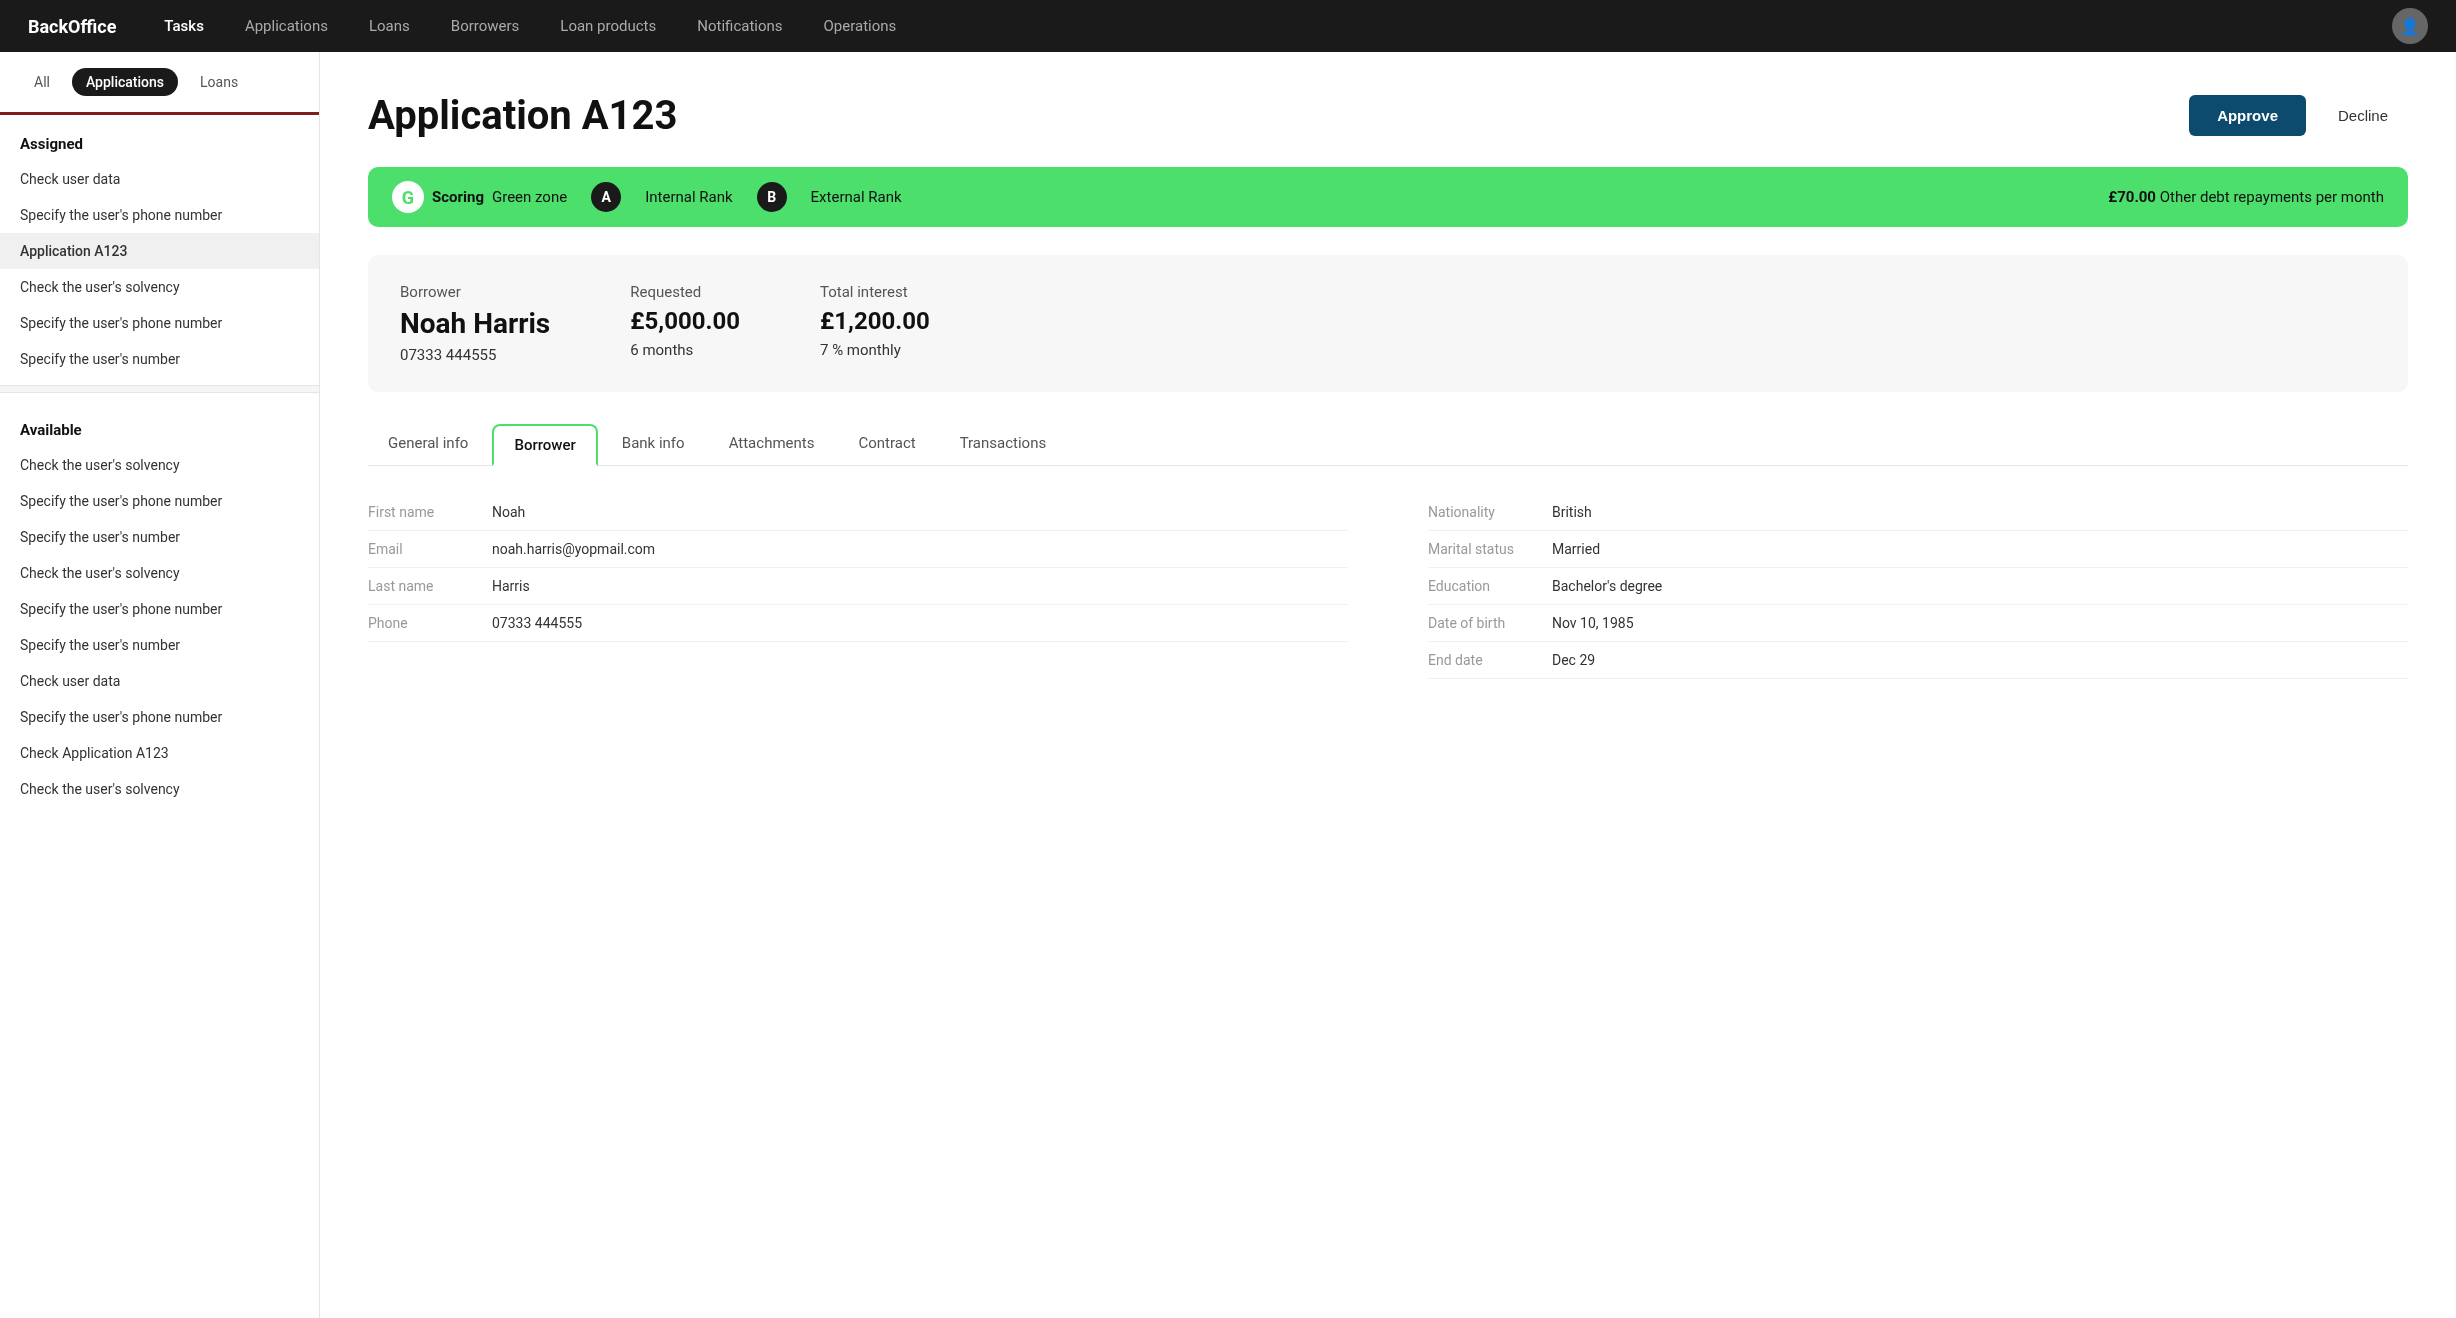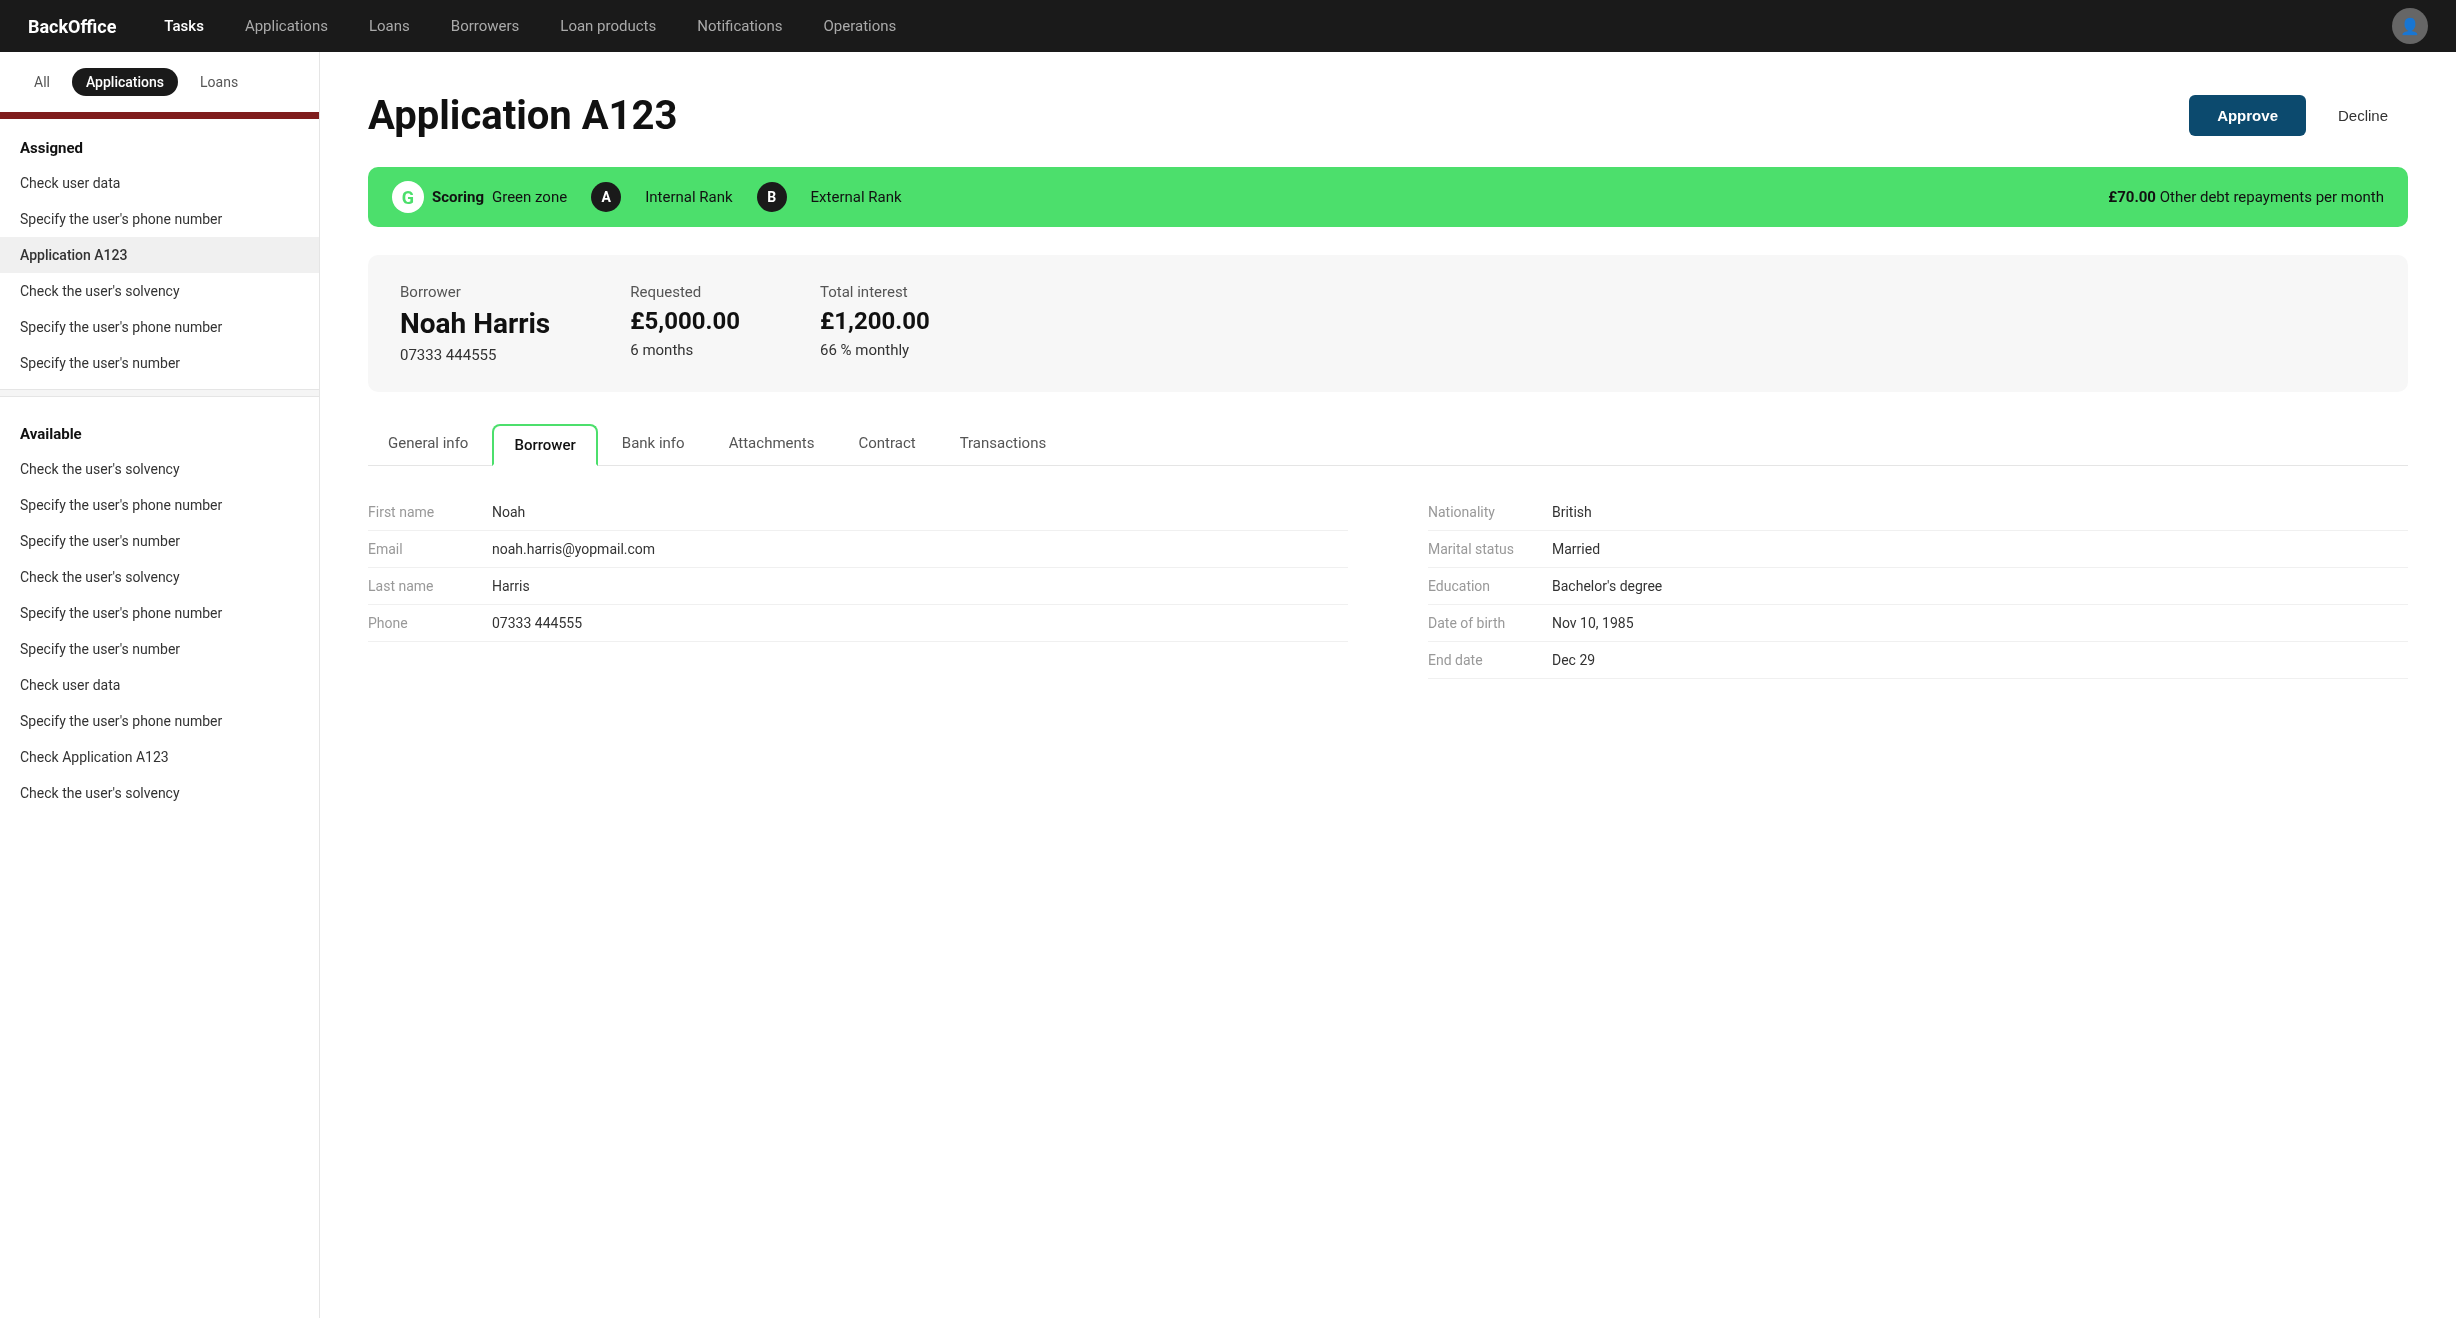--- a/index.html
+++ b/index.html
@@ -62,21 +62,21 @@
       width: 320px;
       border-right: 1px solid #e5e5e5;
       overflow-y: auto;
       flex-shrink: 0;
       padding-bottom: 40px;
     }
     .sidebar-tabs {
       display: flex;
       gap: 8px;
       padding: 16px 20px;
-      border-bottom: 7px solid #7f1d1d;
+      border-bottom: 3px solid #7f1d1d;
     }
     .sidebar-tab {
       padding: 6px 14px;
       border-radius: 20px;
       font-size: 14px;
       cursor: pointer;
       color: #555;
     }
     .sidebar-tab.active {
       background: #1a1a1a;
@@ -378,21 +378,21 @@
         <div class="info-group-sub">07333 444555</div>
       </div>
       <div class="info-group">
         <div class="info-group-label">Requested</div>
         <div class="info-group-value">£5,000.00</div>
         <div class="info-group-sub">6 months</div>
       </div>
       <div class="info-group">
         <div class="info-group-label">Total interest</div>
         <div class="info-group-value">£1,200.00</div>
-        <div class="info-group-sub">66 % monthly</div>
+        <div class="info-group-sub">7 % monthly</div>
       </div>
     </div>
 
     <div class="content-tabs" id="content-tabs">
         <div class="content-tab">General info</div>
         <div class="content-tab active">Borrower</div>
         <div class="content-tab">Bank info</div>
         <div class="content-tab">Attachments</div>
         <div class="content-tab">Contract</div>
         <div class="content-tab">Transactions</div>

